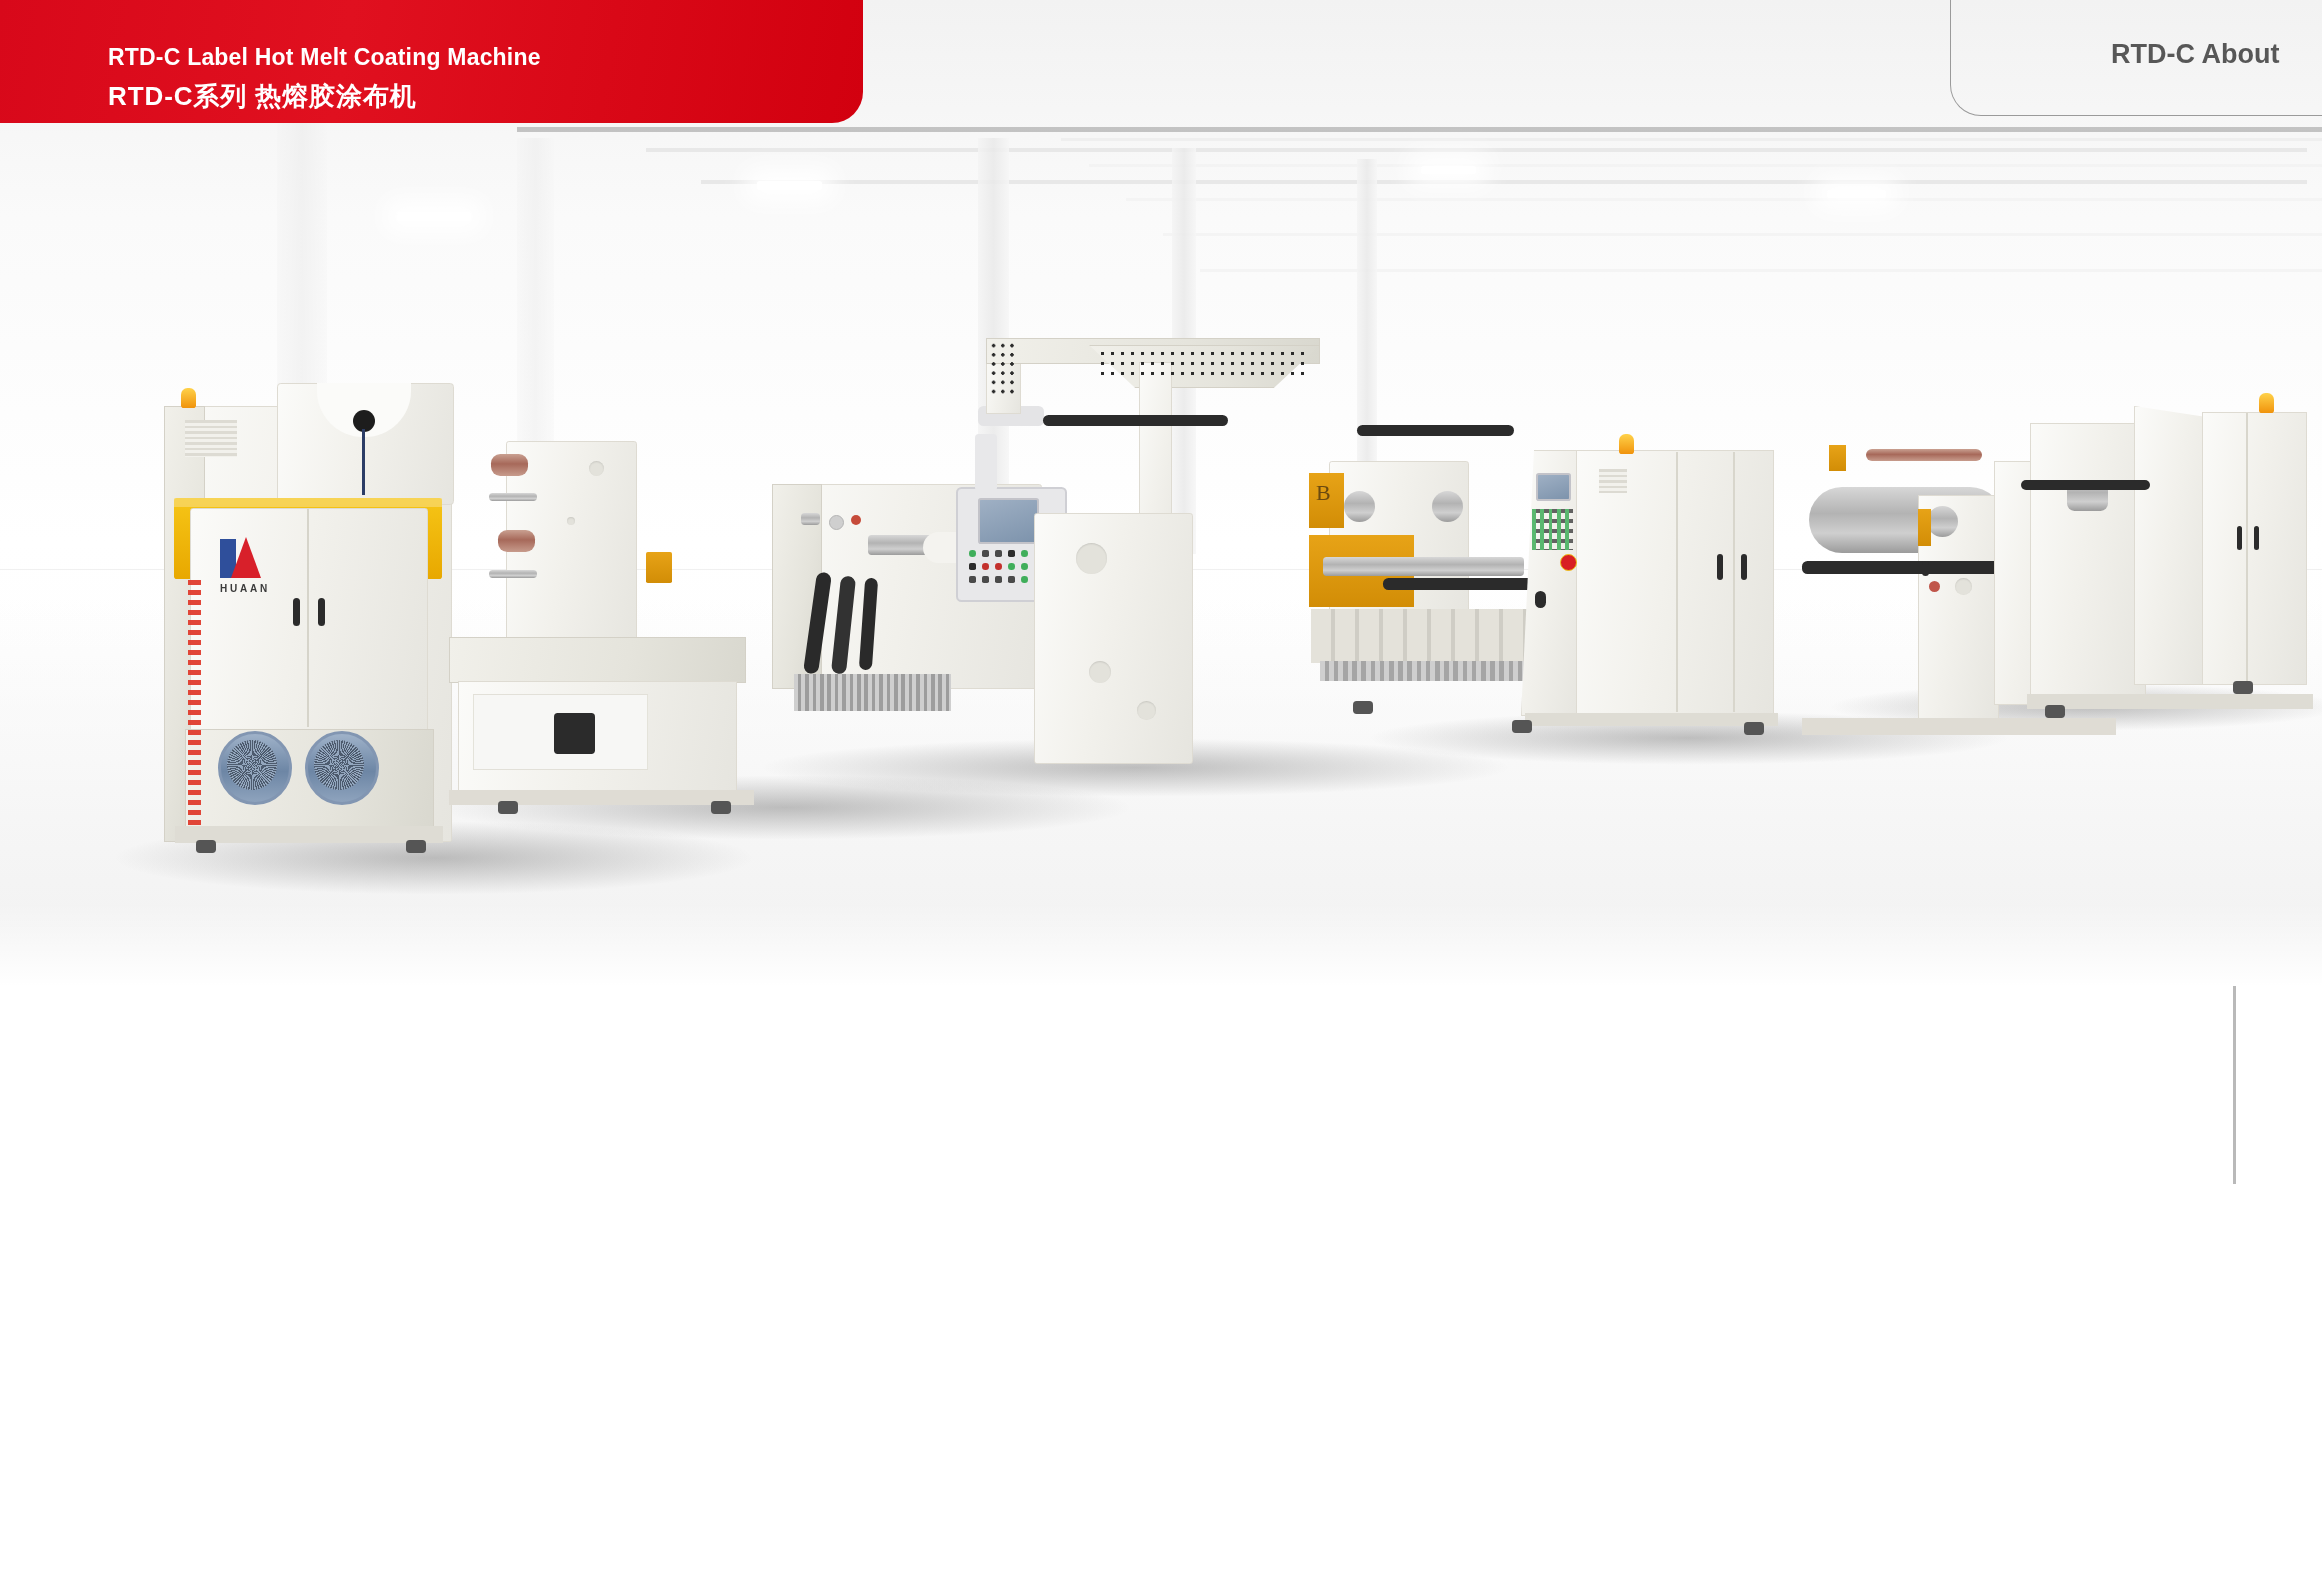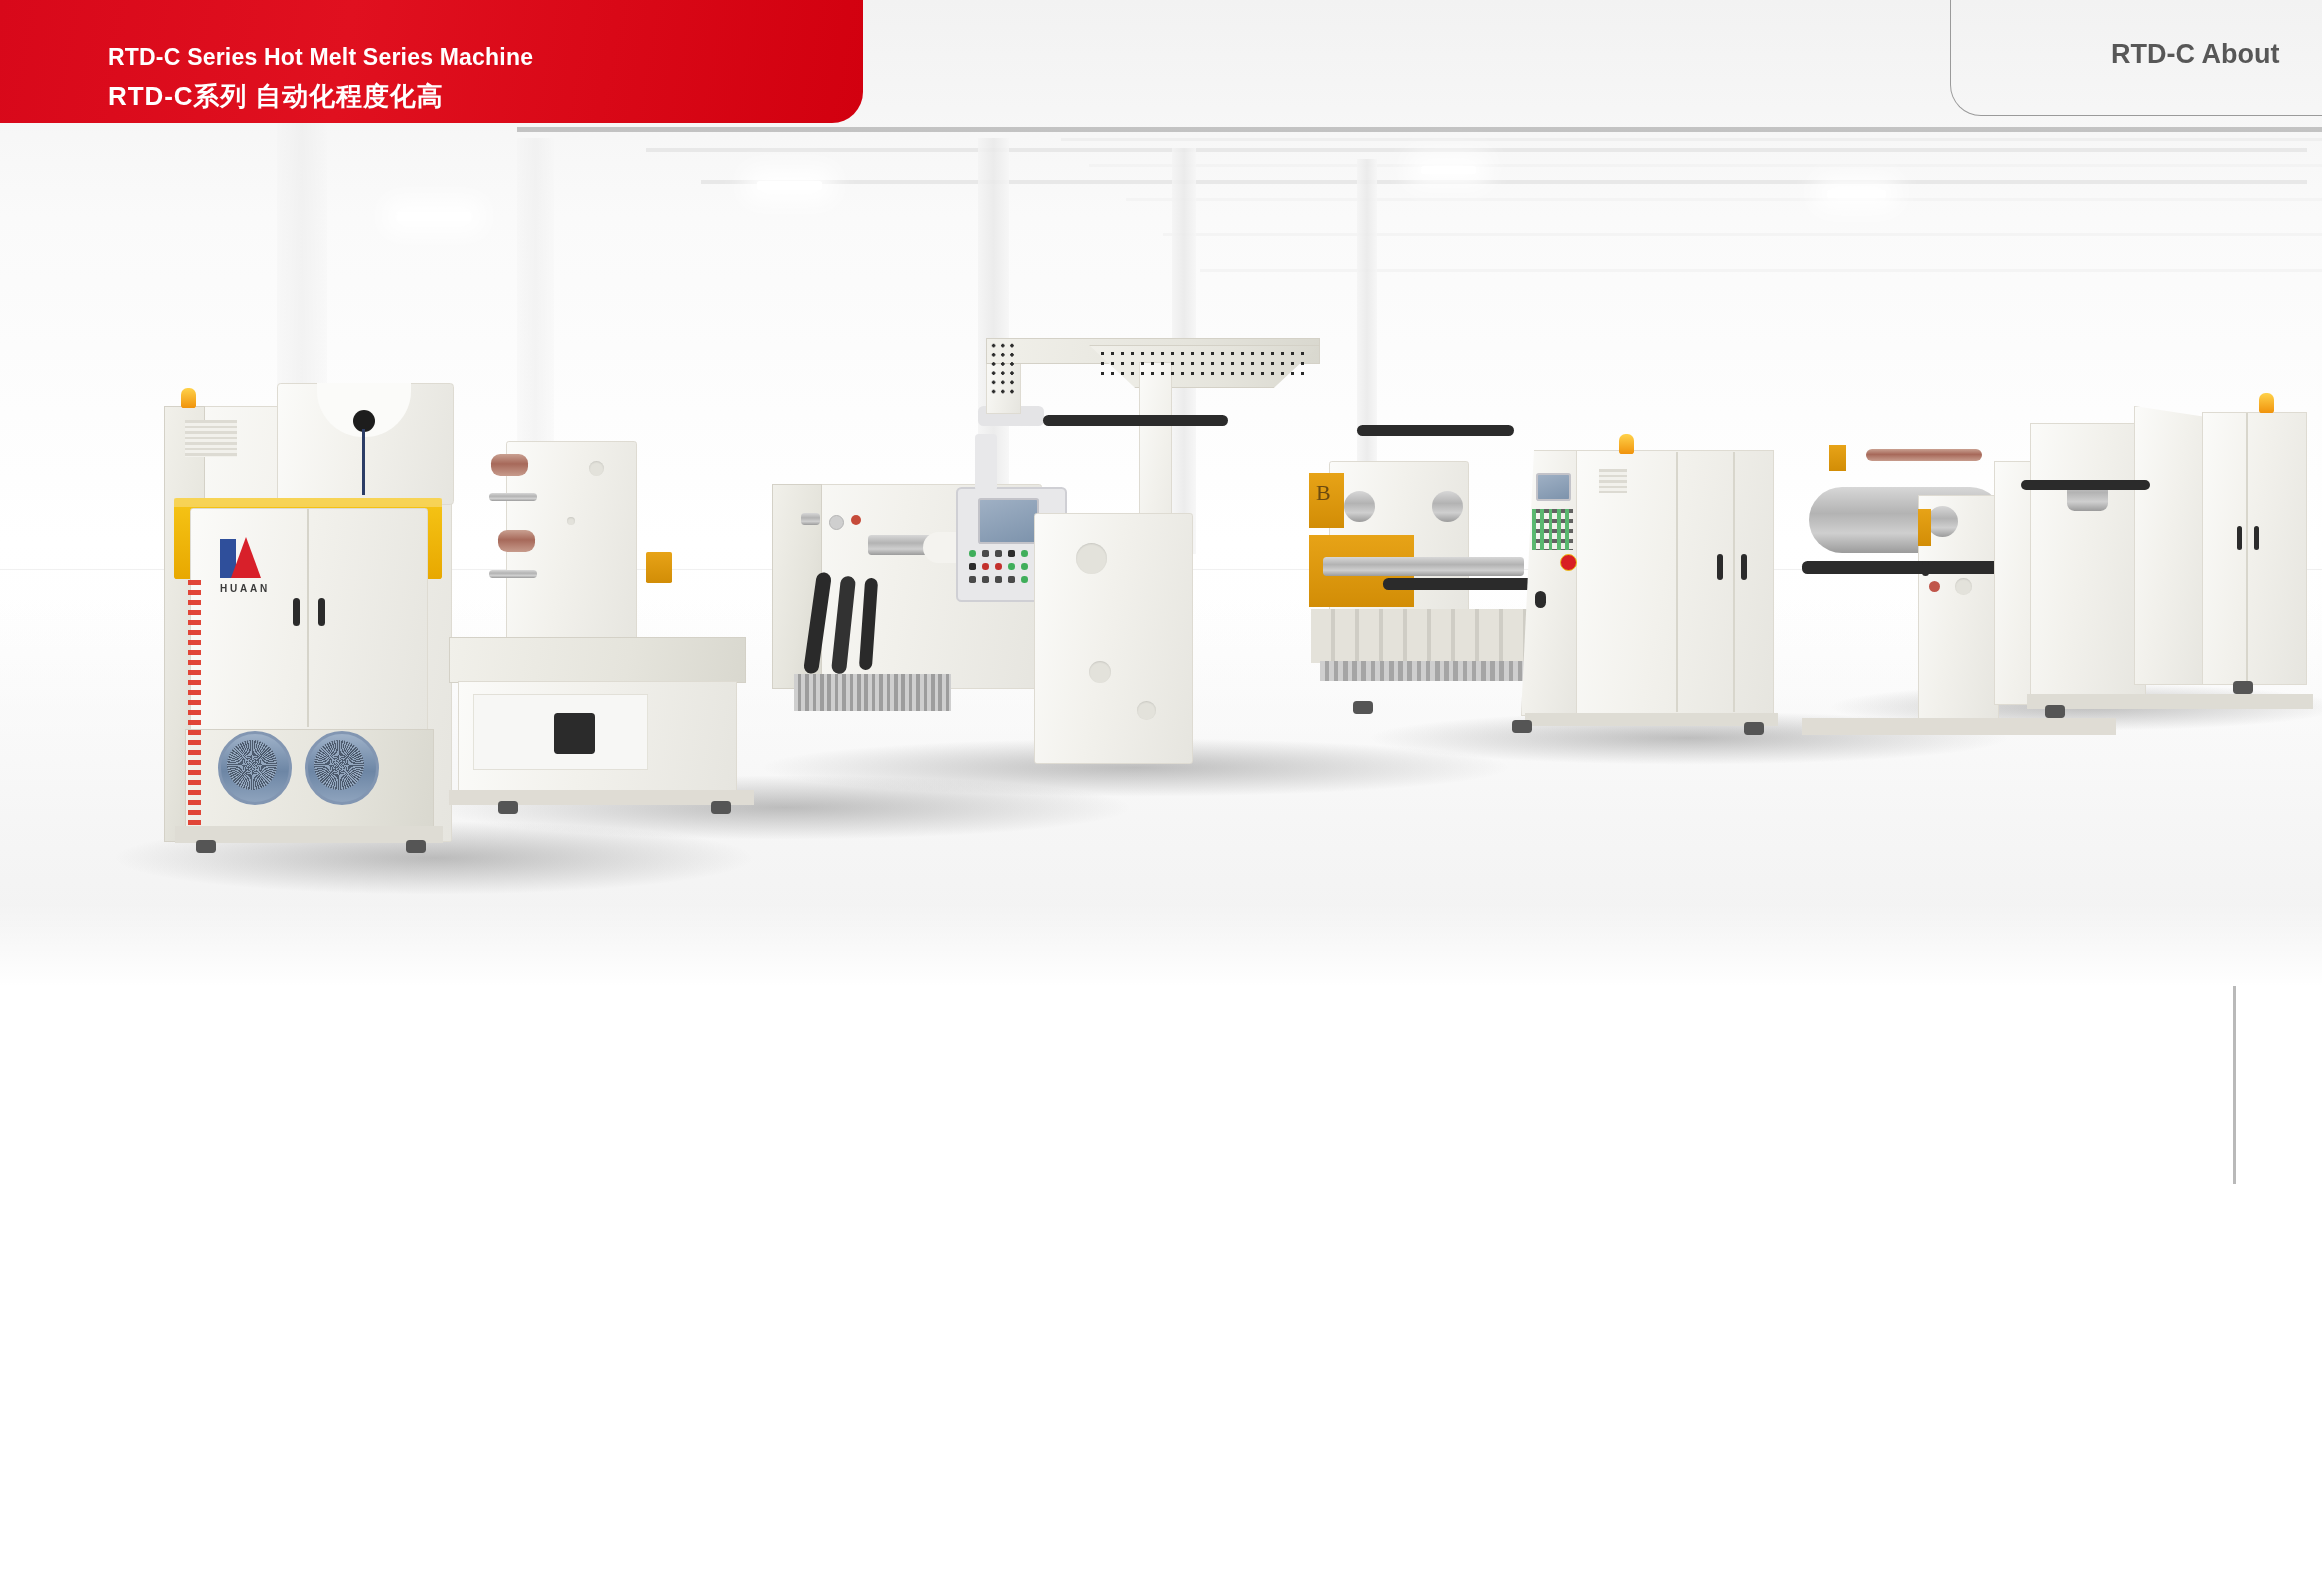--- a/index.html
+++ b/index.html
@@ -301,22 +301,22 @@
     <div class="m foot" style="left:1512px;top:720px;"></div>
     <div class="m foot" style="left:1744px;top:722px;"></div>
     <div class="m foot" style="left:2045px;top:705px;"></div>
     <div class="m foot" style="left:2233px;top:681px;"></div>
   </div>
 
   <div id="heroFade"></div>
 </div>
 
 <div id="redbar">
-  <div class="t1">RTD-C Series Hot Melt Series Machine</div>
-  <div class="t2">RTD-C系列 自动化程度化高</div>
+  <div class="t1">RTD-C Label Hot Melt Coating Machine</div>
+  <div class="t2">RTD-C系列 热熔胶涂布机</div>
 </div>
 
 <div id="seriesTab">
   <span>RTD-C About</span>
 </div>
 
 <div id="content"></div>
 <div id="rightGray"></div>
 <div id="rightEdge"></div>
 

